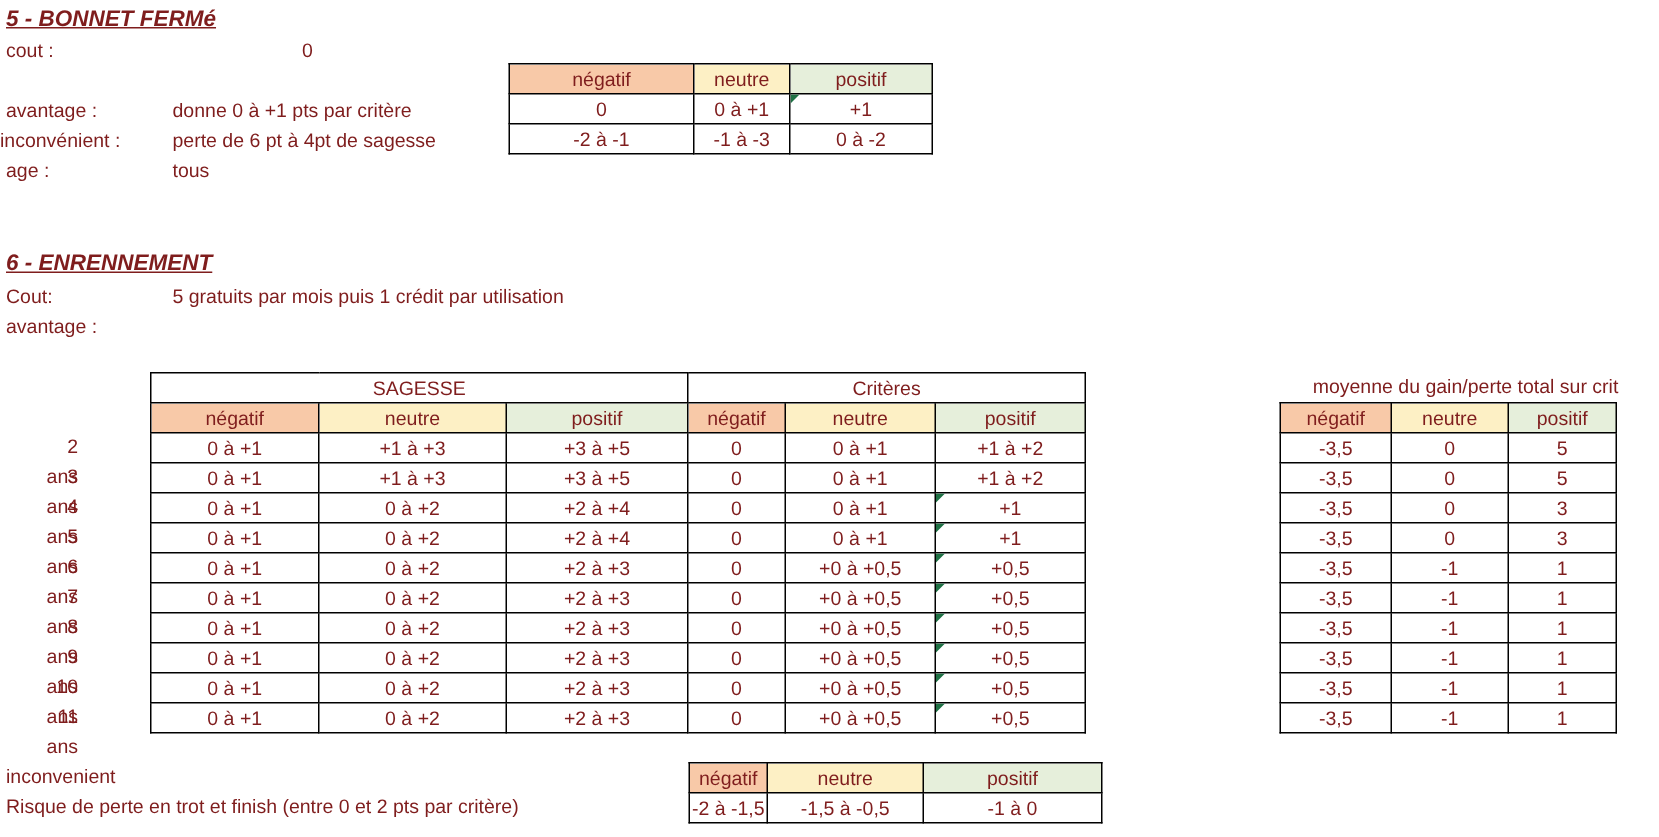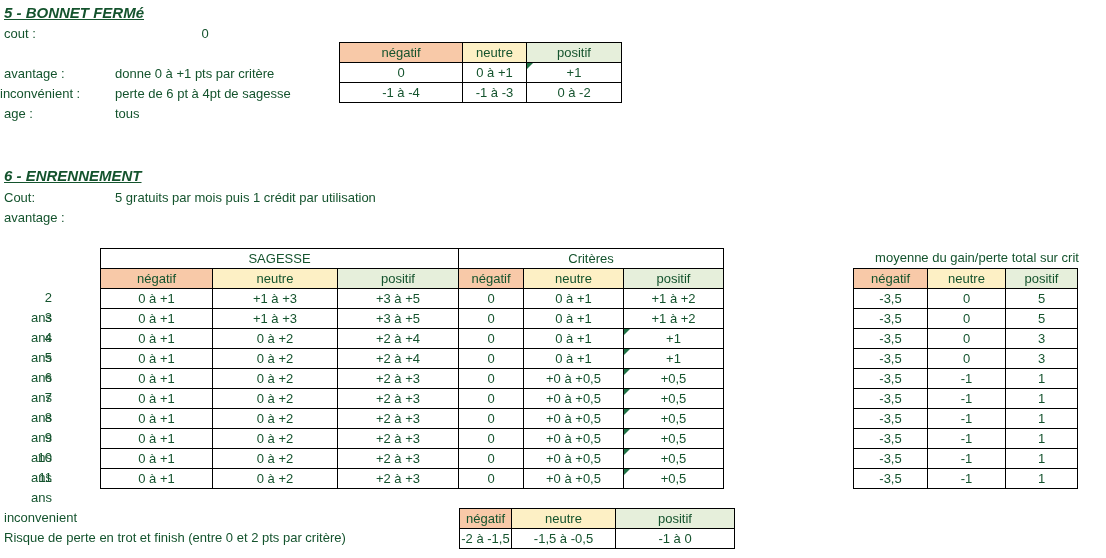--- a/index.html
+++ b/index.html
@@ -1,17 +1,17 @@
 <!DOCTYPE html>
 <html><head>
 <meta charset="utf-8">
 <style>
   html,body{margin:0;padding:0;background:#ffffff;}
   .page{position:relative;width:1106px;height:558px;background:#ffffff;overflow:hidden;
-        font-family:"Liberation Sans",sans-serif;color:#14532d;}
+        font-family:"Liberation Sans",sans-serif;color:#7f1d1d;}
   .line{position:absolute;height:20px;line-height:20px;font-size:13px;white-space:nowrap;}
   .sec-title{position:absolute;height:20px;line-height:20px;font-size:15px;font-weight:bold;
              font-style:italic;text-decoration:underline;white-space:nowrap;}
   .tbl{position:absolute;border-collapse:collapse;table-layout:fixed;}
   .tbl td{height:20px;padding:0;font-size:13px;text-align:center;vertical-align:middle;
           border:1px solid #000;box-sizing:border-box;overflow:hidden;white-space:nowrap;}
   td.neg{background:#F8C9A8;}
   td.neu{background:#FDF0C5;}
   td.pos{background:#E6EFDB;}
   td.ghead{background:#ffffff;}
@@ -54,21 +54,21 @@
       <td class="neg">négatif</td>
       <td class="neu">neutre</td>
       <td class="pos">positif</td>
     </tr>
     <tr>
       <td>0</td>
       <td>0 à +1</td>
       <td class="has-tri"><span class="tri-icon"></span><span>+1</span></td>
     </tr>
     <tr>
-      <td>-1 à -4</td>
+      <td>-2 à -1</td>
       <td>-1 à -3</td>
       <td>0 à -2</td>
     </tr>
   </tbody>
     </table>
 
   <div class="sec-title" style="left:4px;top:166px;">6 - ENRENNEMENT</div>
 
   <div class="line" style="left:4px;top:188px;">Cout:</div>
   <div class="line" style="left:115px;top:188px;">5 gratuits par mois puis 1 crédit par utilisation</div>

